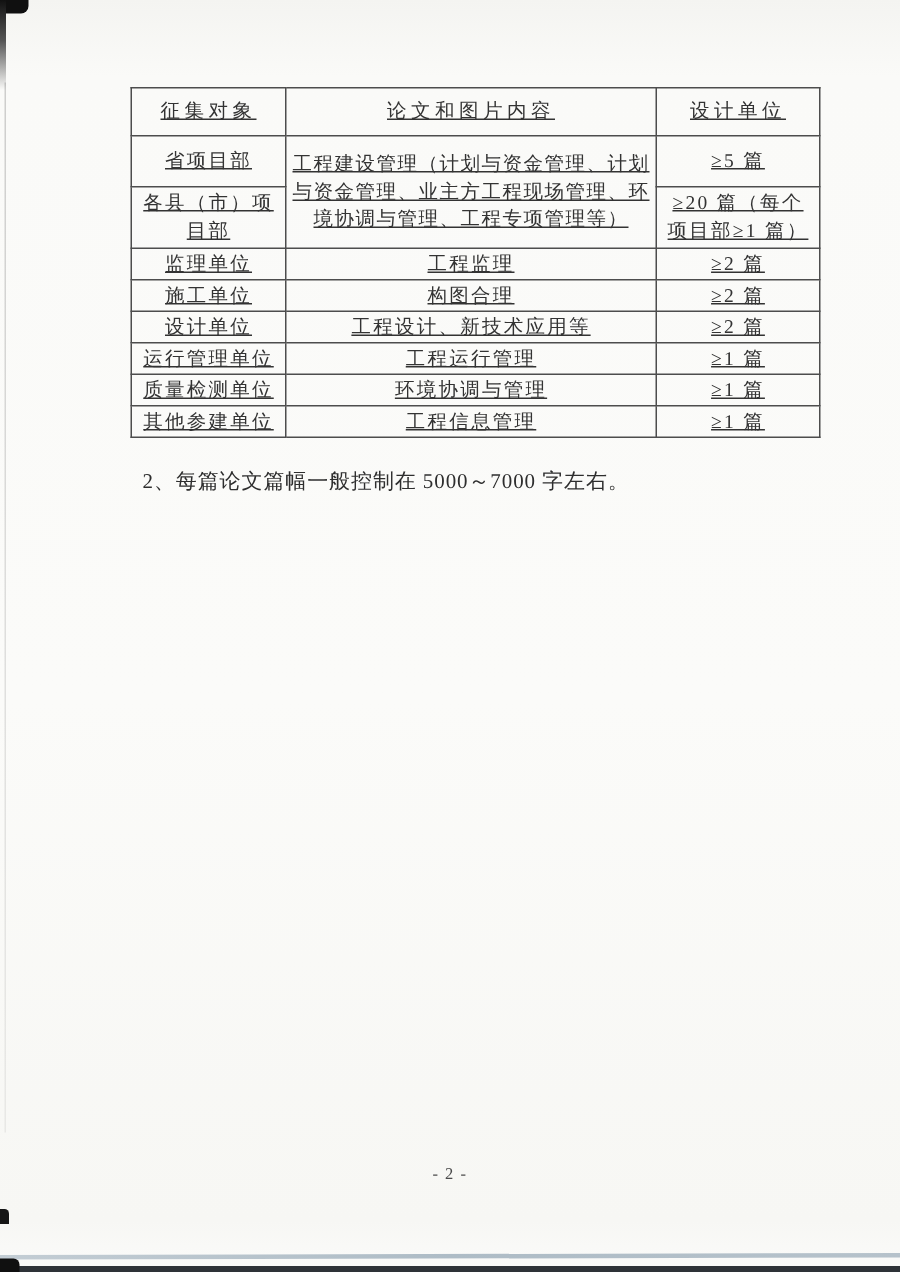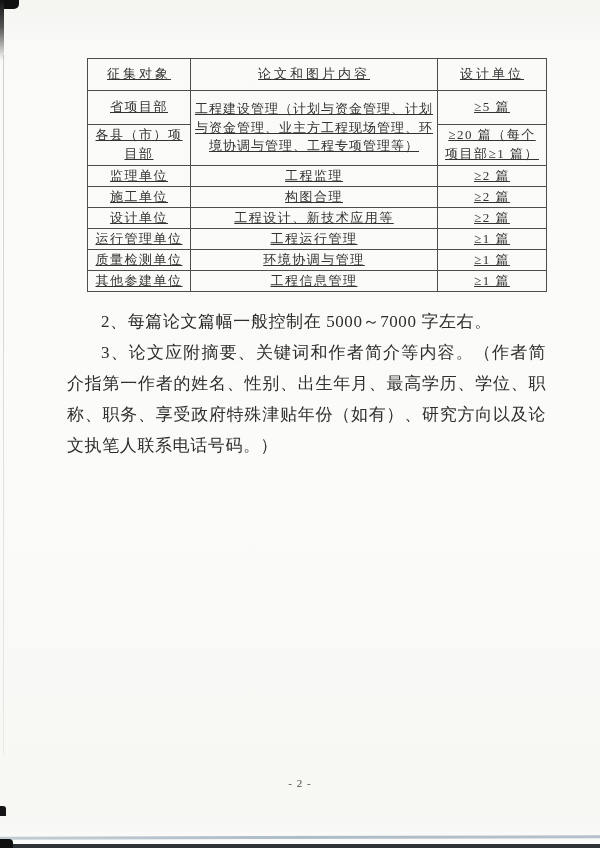--- a/index.html
+++ b/index.html
@@ -48,21 +48,21 @@
 
   
   .body-text {
     position: absolute;
     left: 67px;
     top: 306px;
     width: 479px;
   }
   .body-text p {
     margin: 0;
-    font-size: 17px;
+    font-size: 14px;
     line-height: 31px;
     letter-spacing: 0.6px;
     text-indent: 2em;
     text-align: justify;
     color: #2e2e2e;
   }
 
   
   .page-number {
     position: absolute;
@@ -165,21 +165,20 @@
       <tr class="row-std">
         <td>其他参建单位</td>
         <td>工程信息管理</td>
         <td>≥1 篇</td>
       </tr>
     </tbody>
   </table>
 
   <div class="body-text">
     <p>2、每篇论文篇幅一般控制在 5000～7000 字左右。</p>
-    <p>3、论文应附摘要、关键词和作者简介等内容。（作者简介指第一作者的姓名、性别、出生年月、最高学历、学位、职称、职务、享受政府特殊津贴年份（如有）、研究方向以及论文执笔人联系电话号码。）</p>
   </div>
 
   <div class="page-number">- 2 -</div>
 
   <div class="art corner-tl"></div>
   <div class="art strip-left"></div>
   <div class="art faint-left-line"></div>
   <div class="art notch-bl"></div>
   <div class="art bottom-blue-line"></div>
   <div class="art bottom-strip"></div>

